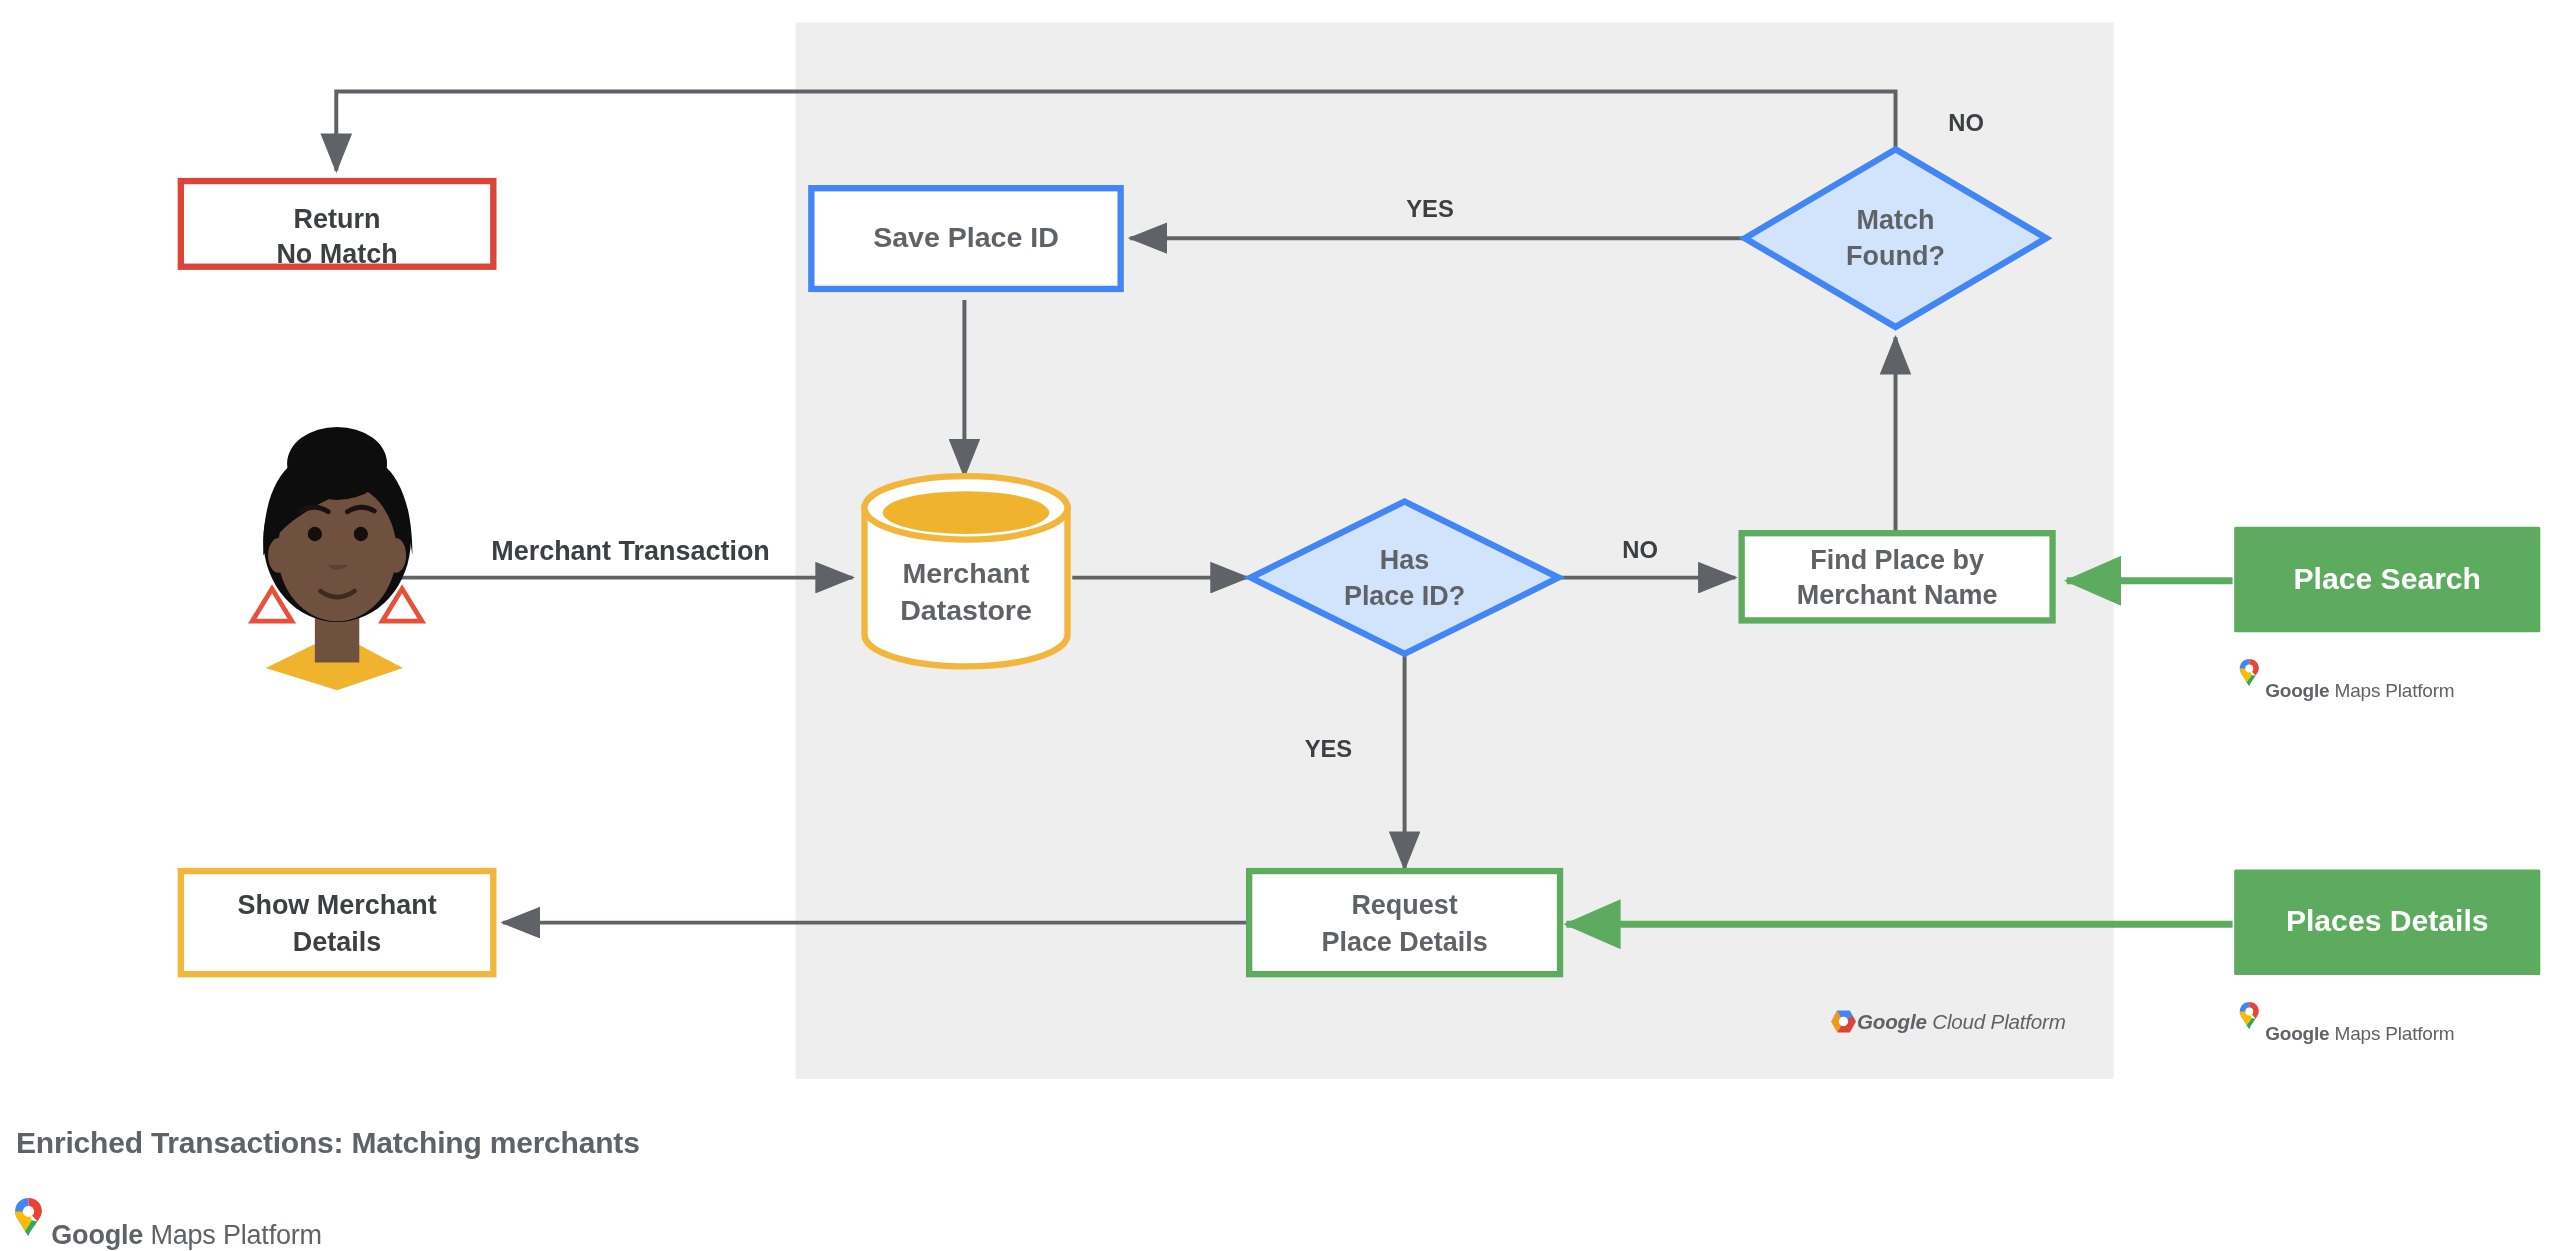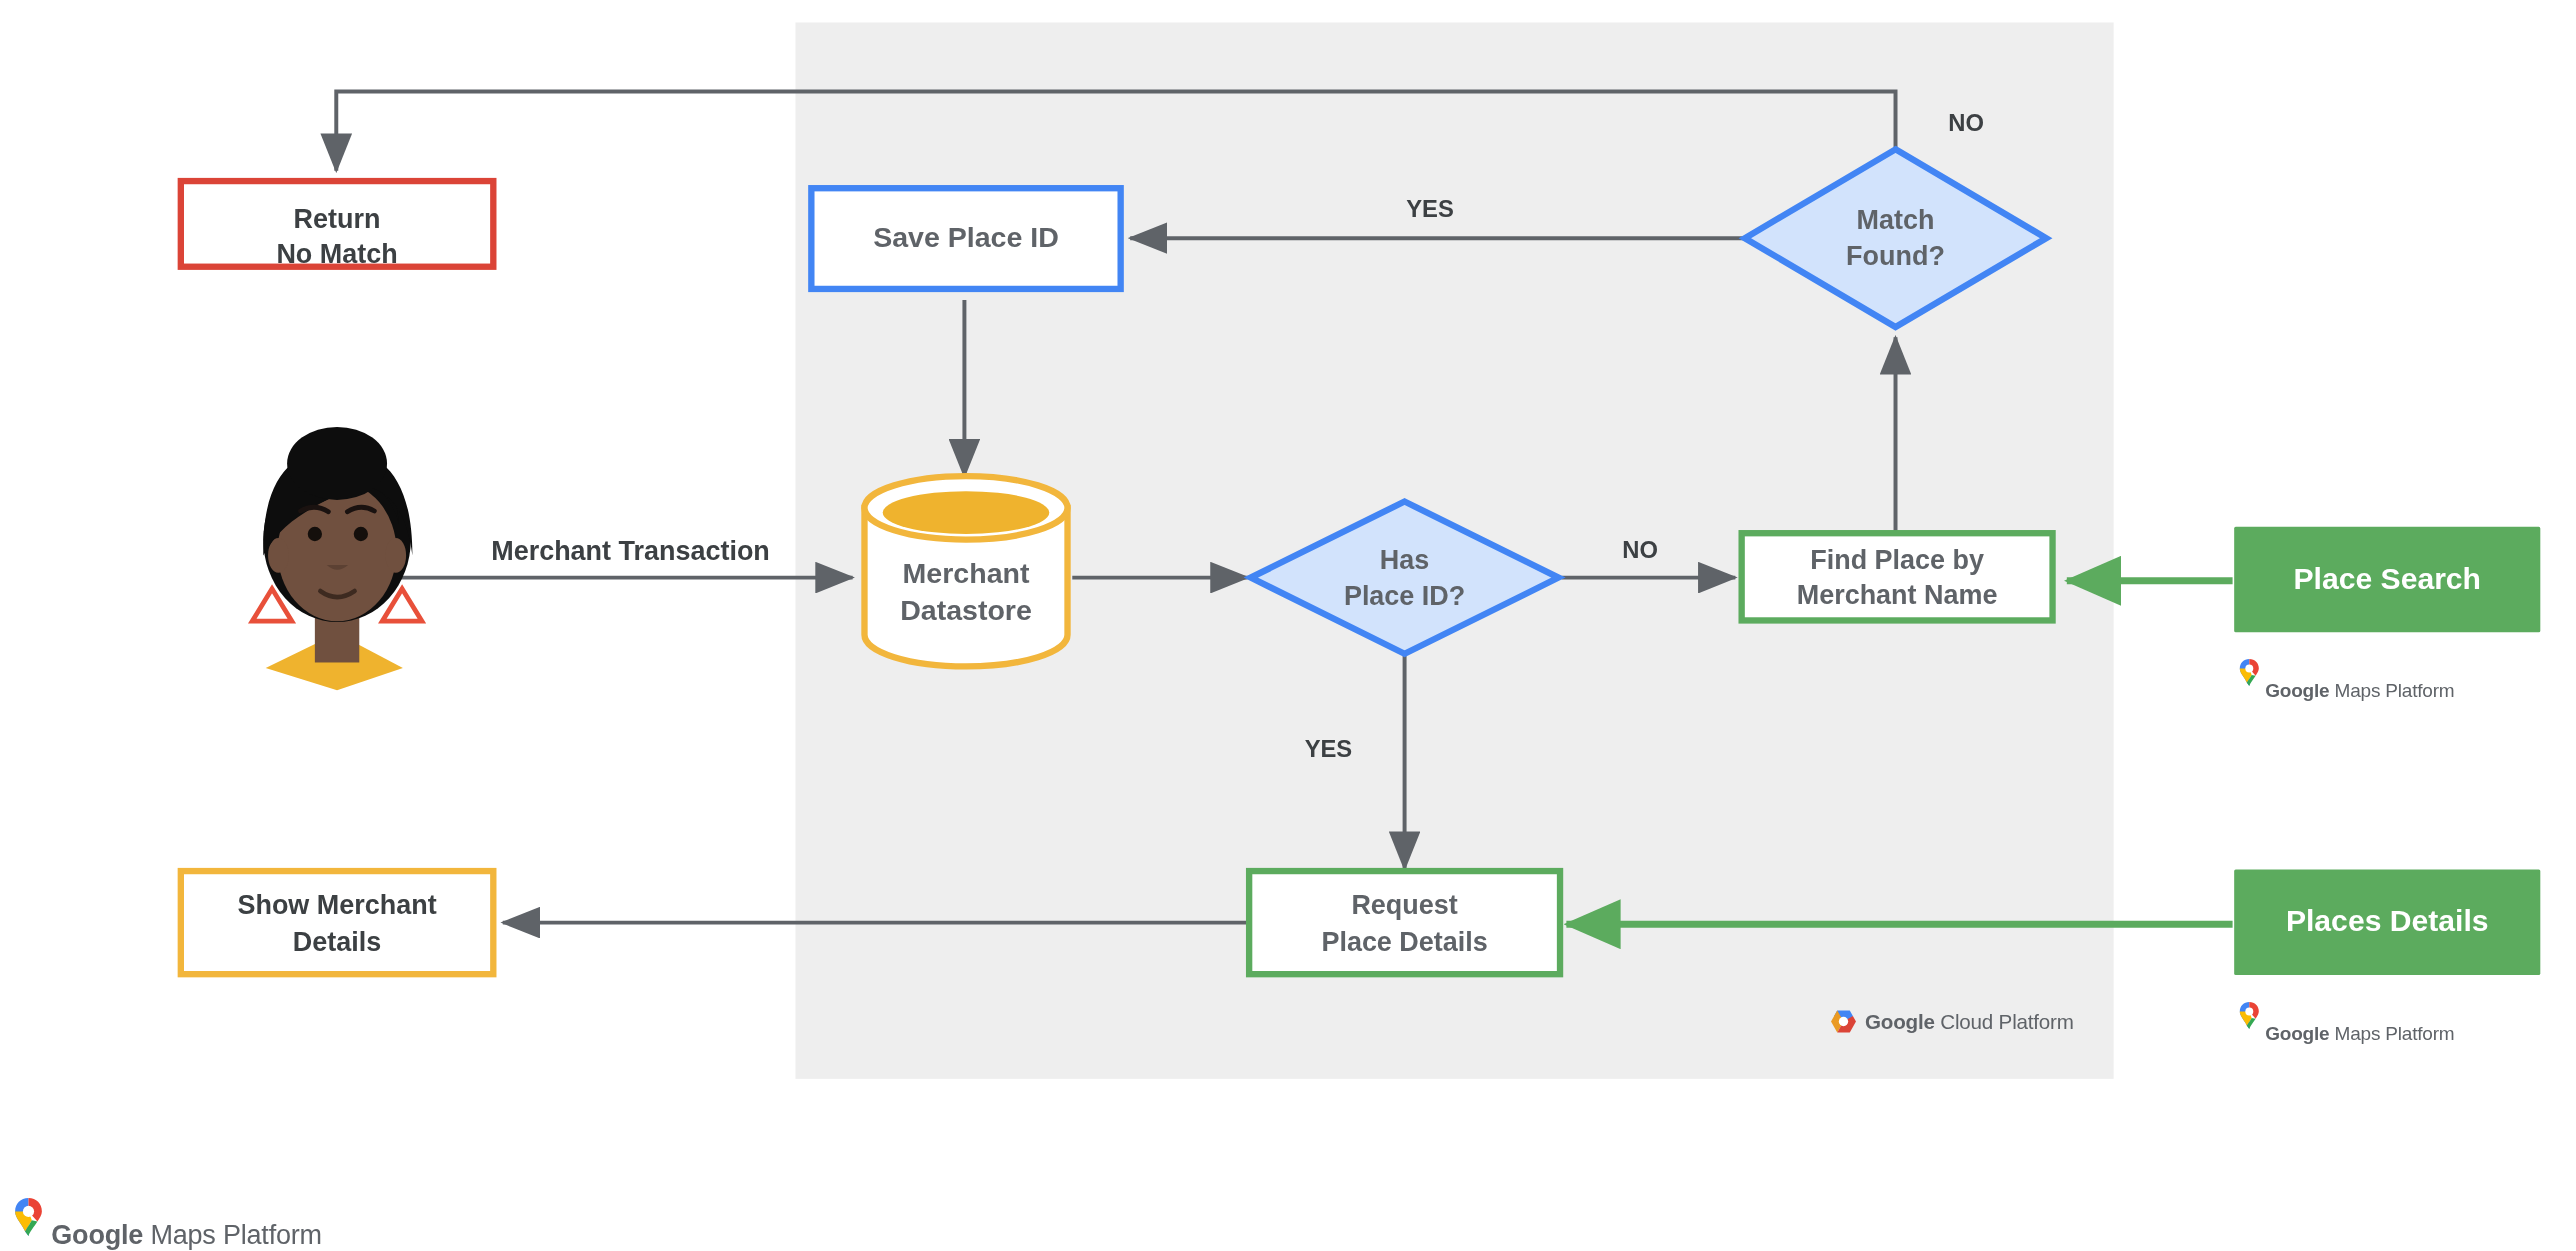--- a/index.html
+++ b/index.html
@@ -73,22 +73,23 @@
     letter-spacing: -0.2px;
     margin-top: 38px;
   }
   .gmp-text b { font-weight: bold; }
   .gmp-small .gmp-text { font-size: 19px; }
   .gmp-small { gap: 5.6px; }
   .gcp-lockup {
     position: absolute;
     display: flex;
     align-items: flex-end;
-    gap: 8px;
+    gap: 0;
     white-space: nowrap;
+    font-style: italic;
   }
   .gcp-text {
     font-size: 20.6px;
     color: #5f6368;
     letter-spacing: -0.2px;
   }
   .gcp-text b { font-weight: bold; }
   .badge-caption {
     position: absolute;
   }
@@ -259,20 +260,21 @@
     <svg width="20.6" height="27" viewBox="0 0 26 34">
       <path d="M13 0 C6 0 1 5 1 12 C1 18 7 23 10 30 L13 34 L13 12 Z" fill="#4285F4"></path>
       <path d="M13 0 C20 0 25 5 25 12 C25 15 23 18 21 21 L13 12 Z" fill="#EA4335"></path>
       <path d="M1 12 C1 18 7 23 10 30 L16 20 L13 12 Z" fill="#FBBC04"></path>
       <path d="M21 21 C18 26 14 30 13 34 L10 30 L16 20 Z" fill="#34A853"></path>
       <circle cx="13" cy="12" r="5" fill="#ffffff"></circle>
     </svg>
     <span class="gmp-text"><b>Google</b> <span>Maps Platform</span></span>
   </div>
 
+  <div class="footer-title">Enriched Transactions: Matching merchants</div>
 
   <div class="gmp-lockup gmp-footer">
     <svg width="29" height="38" viewBox="0 0 26 34">
       <path d="M13 0 C6 0 1 5 1 12 C1 18 7 23 10 30 L13 34 L13 12 Z" fill="#4285F4"></path>
       <path d="M13 0 C20 0 25 5 25 12 C25 15 23 18 21 21 L13 12 Z" fill="#EA4335"></path>
       <path d="M1 12 C1 18 7 23 10 30 L16 20 L13 12 Z" fill="#FBBC04"></path>
       <path d="M21 21 C18 26 14 30 13 34 L10 30 L16 20 Z" fill="#34A853"></path>
       <circle cx="13" cy="12" r="5" fill="#ffffff"></circle>
     </svg>
     <span class="gmp-text"><b>Google</b> <span>Maps Platform</span></span>

